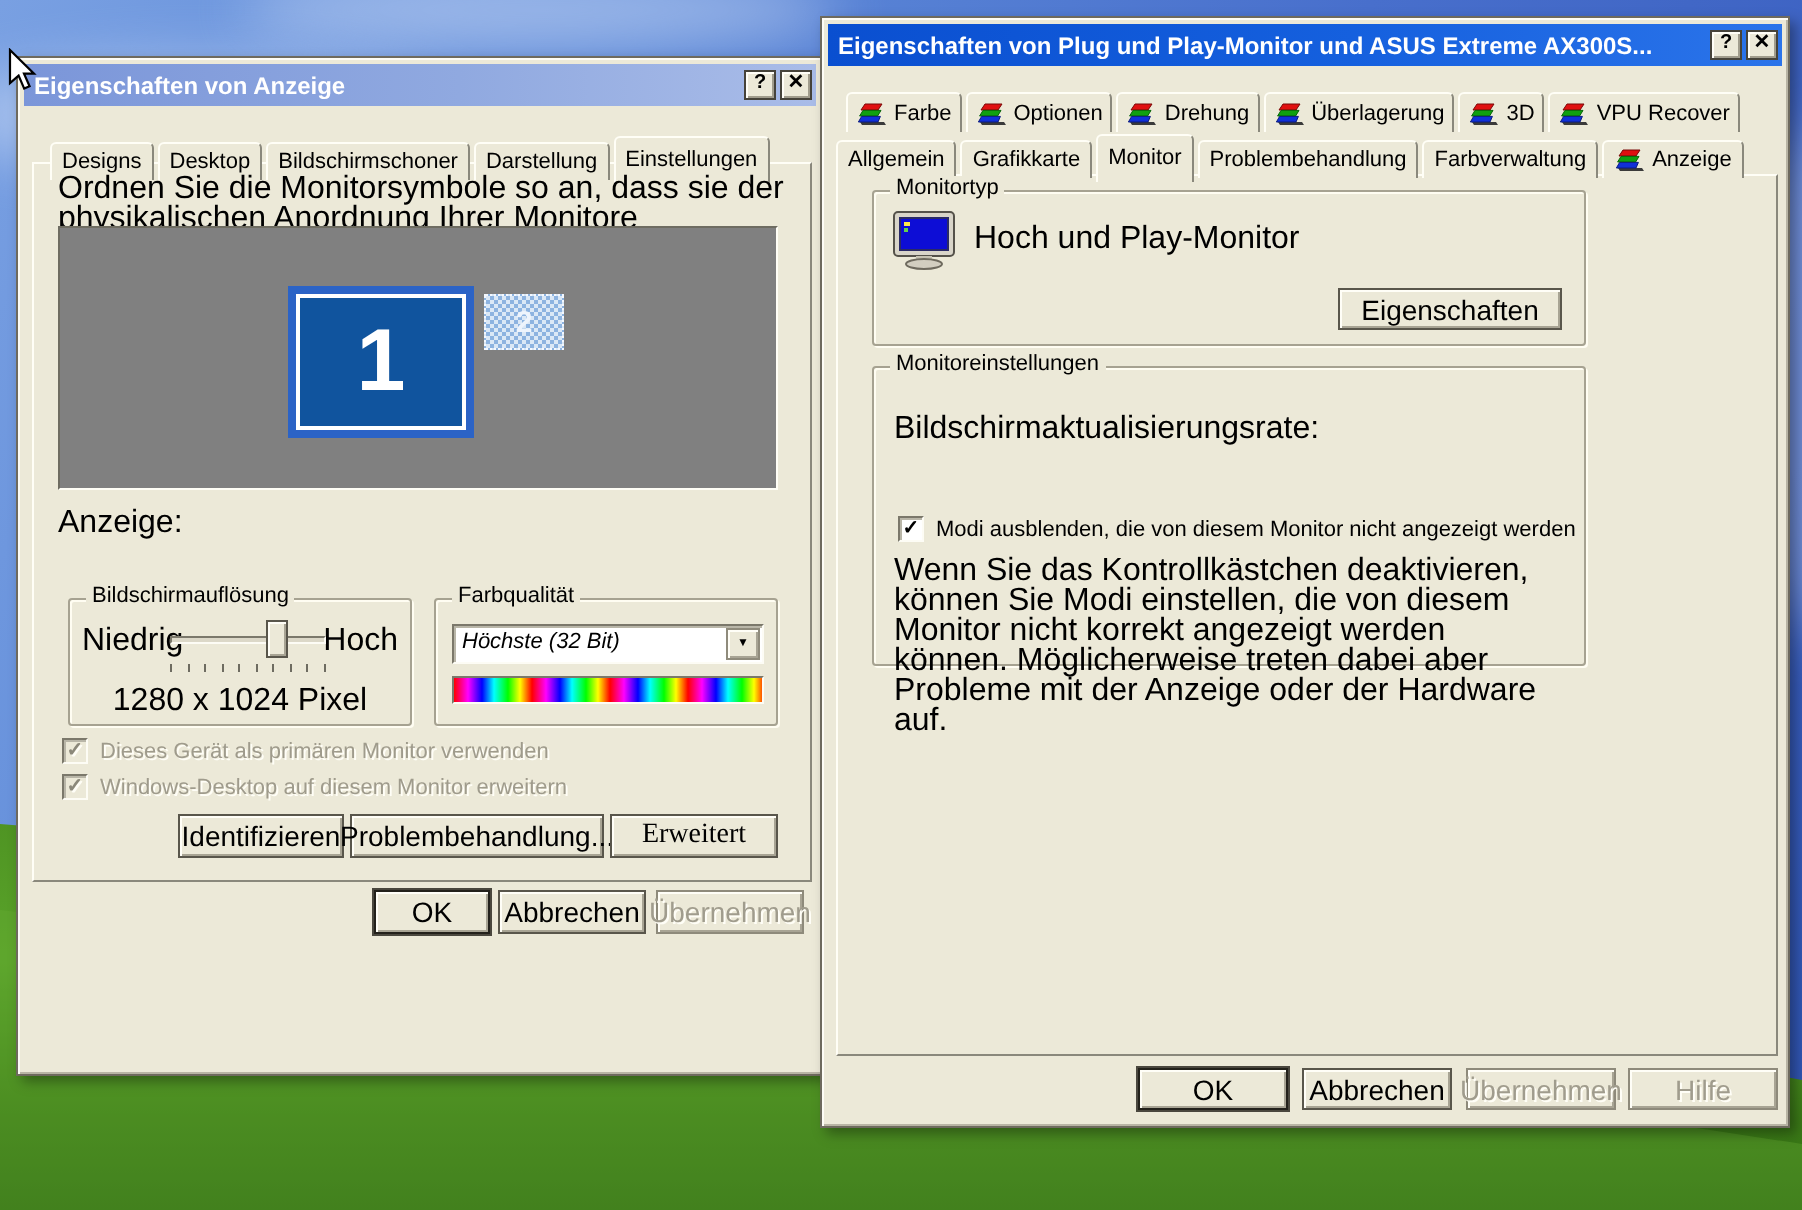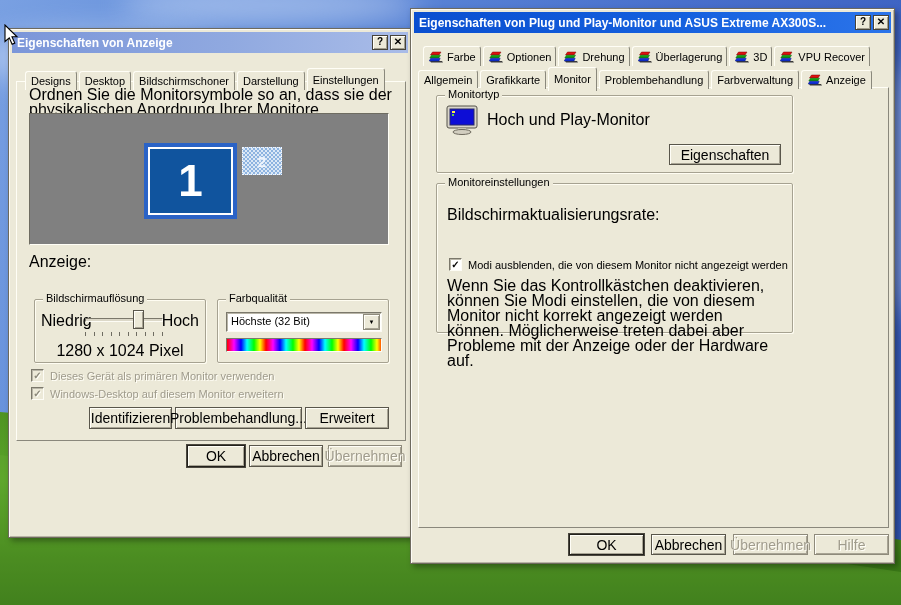--- a/index.html
+++ b/index.html
@@ -176,39 +176,39 @@
           <span class="tick"></span>
           <span class="tick"></span>
           <span class="tick"></span>
           <span class="tick"></span>
       </div>
       <div class="lbl" style="left:0; top:42px; width:100%; text-align:center;">1280 x 1024 Pixel</div>
     </div>
 
     <div class="groupbox" style="left:208px; top:270px; width:172px; height:64px; z-index:2;">
       <span class="legend">Farbqualität</span>
-      <div class="combo sunken" style="left:8px; top:12px; width:156px; height:20px;">
+      <div class="combo sunken" style="left:8px; top:12px; width:156px; height:20px;font-style:italic;">
         <span class="c-text">Höchste (32 Bit)</span>
         <span class="c-arrow">▼</span>
       </div>
       <div class="rainbow" style="left:8px; top:38px; width:156px; height:14px;"></div>
     </div>
 
     <div class="check-row disabled" style="left:22px; top:340px; z-index:2;">
       <span class="checkbox sunken">✓</span>
       <span>Dieses Gerät als primären Monitor verwenden</span>
     </div>
     <div class="check-row disabled" style="left:22px; top:358px; z-index:2;">
       <span class="checkbox sunken">✓</span>
       <span>Windows-Desktop auf diesem Monitor erweitern</span>
     </div>
 
     <div class="btn" style="left:80px; top:378px; width:83px; height:22px; z-index:2;">Identifizieren</div>
     <div class="btn" style="left:166px; top:378px; width:127px; height:22px; z-index:2;">Problembehandlung...</div>
-    <div class="btn" style="left:296px; top:378px; width:84px; height:22px; z-index:2;">Erweitert</div>
+    <div class="btn" style="left:296px; top:378px; width:84px; height:22px; z-index:2;font-family:Liberation Serif, serif;">Erweitert</div>
 
     <div class="btn default" style="left:178px; top:416px; width:58px; height:22px;">OK</div>
     <div class="btn" style="left:240px; top:416px; width:74px; height:22px;">Abbrechen</div>
     <div class="btn disabled" style="left:319px; top:416px; width:74px; height:22px;">Übernehmen</div>
   </div>
 
   <div class="window" style="left:410px; top:8px; width:485px; height:556px; z-index:20;">
 
     <div class="titlebar active">
       <span class="t-text">Eigenschaften von Plug und Play-Monitor und ASUS Extreme AX300S...</span>

